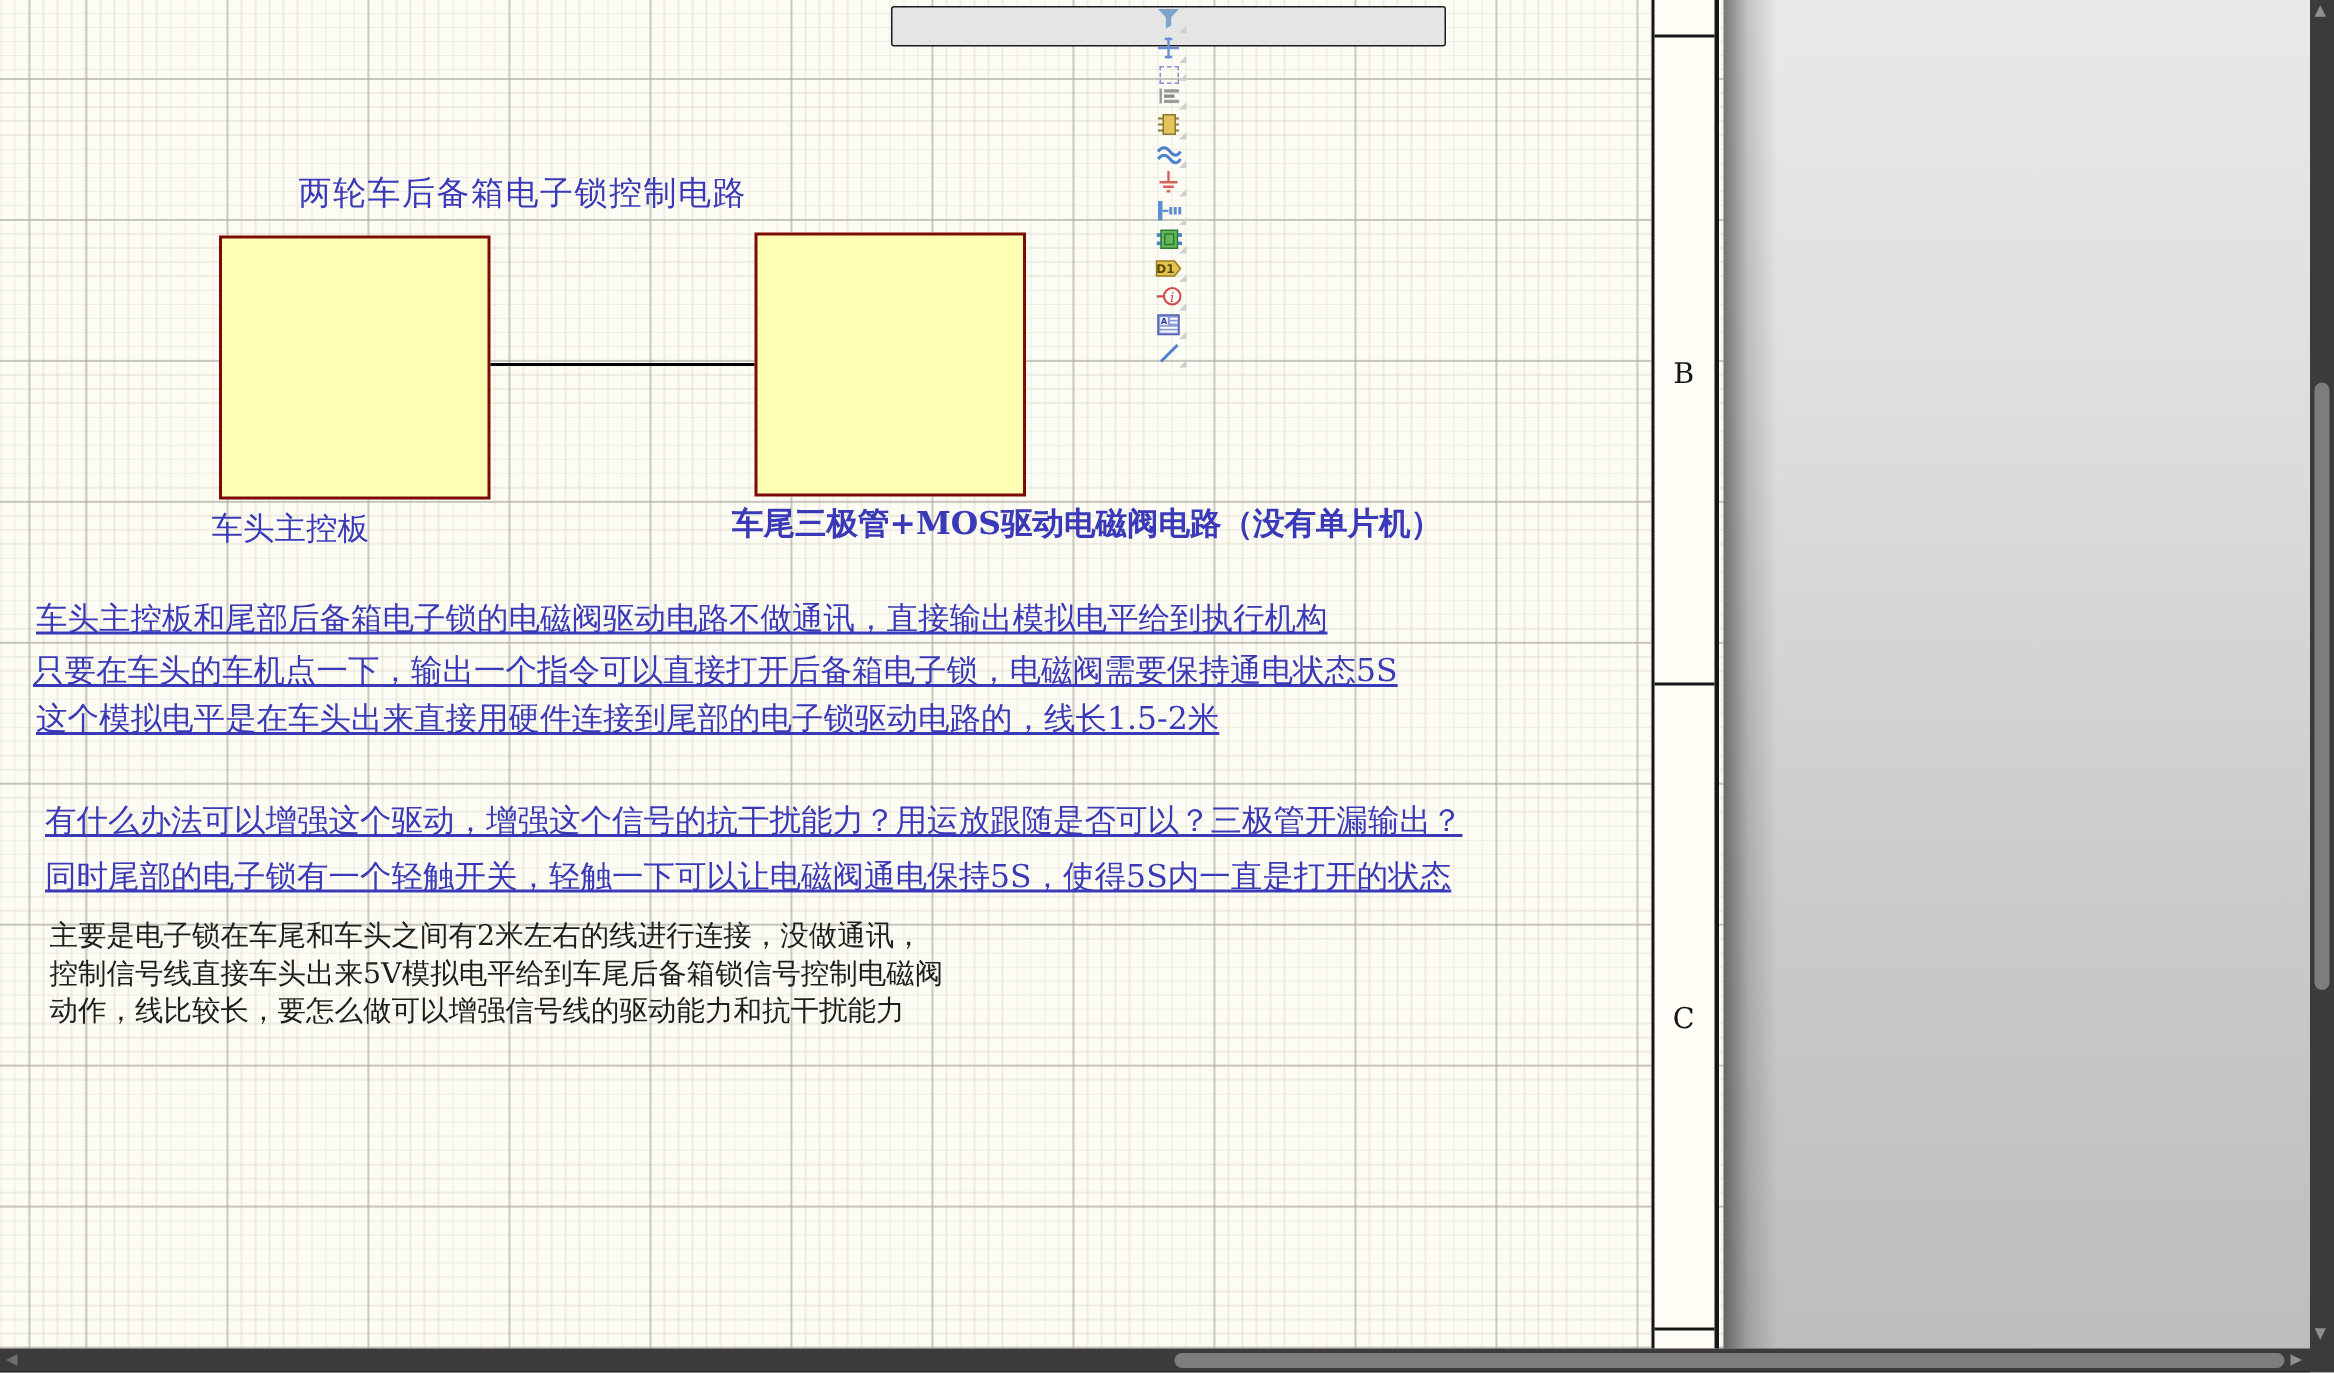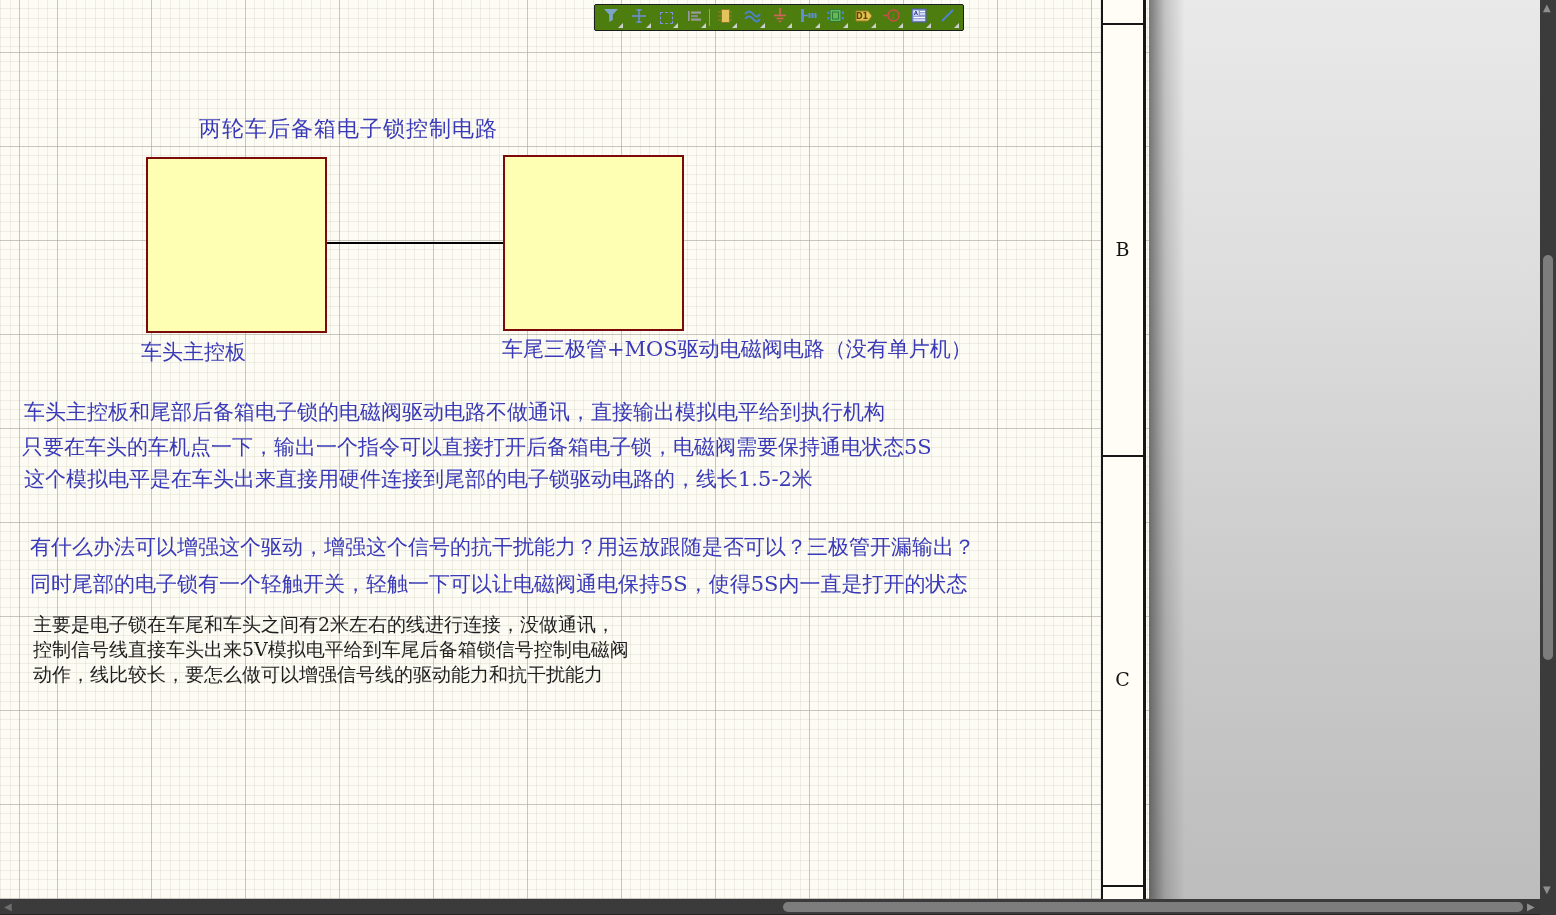--- a/index.html
+++ b/index.html
@@ -49,41 +49,41 @@
   .sb-arrow { position:absolute; font-size:10px; line-height:10px; color:#8f8f8f;
               font-family:"DejaVu Sans",sans-serif; }
   .up-arr    { left:3px; top:3px; }
   .down-arr  { left:3px; top:885px; }
   .left-arr  { left:4px; top:3px; color:#6e6e6e; }
   .right-arr { left:1527px; top:3px; }
 
   
   .toolbar {
     position:absolute; left:594px; top:4px; width:370px; height:27px;
-    background:#4d7c0f; border:1px solid #1c1c1c; border-radius:2px;
-    display:flex; align-items:center; padding:0 2px;
+    background:#e5e5e5; border:1px solid #1c1c1c; border-radius:2px;
+    display:flex; align-items:center; padding:0 2px;flex-direction:column;
   }
   .tool { position:relative; width:28px; height:25px;
           display:flex; align-items:center; justify-content:center; cursor:pointer; }
   .tool::after { content:''; position:absolute; right:2px; bottom:2px;
           border-left:5px solid transparent; border-bottom:5px solid #cfcfcf; }
   .tool-sep { width:1px; height:17px; background:#9a9a9a; margin:0 1px; }
   .dashed-box { width:13px; height:12px; border:1px dashed #8191d8; }
 
   
   .sch-text { position:absolute; white-space:nowrap; }
   .title-note  { left:199px; top:114px; font-size:22px; color:#3a3ab8; letter-spacing:1px; }
   .block { position:absolute; width:181px; height:176px; background:#ffffb3; border:2px solid #7d0a0a; }
   .block-1 { left:146px; top:157px; }
   .block-2 { left:503px; top:155px; }
   .block-label { font-size:21px; color:#3a3ab8; }
   .blabel-1 { left:141px; top:338px; }
-  .blabel-2 { left:502px; top:335px; }
+  .blabel-2 { left:488px; top:335px;font-weight:bold; }
   .wire { position:absolute; left:327px; top:242px; width:176px; height:2px; background:#000; }
-  .note-blue  { font-size:21px; color:#3a3ab8; }
+  .note-blue  { font-size:21px; color:#3a3ab8;text-decoration:underline; }
   .nb0 { left:24px; top:398px; }  .nb1 { left:22px; top:433px; }
   .nb2 { left:24px; top:465px; }  .nb3 { left:28px; top:499px; }
   .nb4 { left:30px; top:533px; }  .nb5 { left:30px; top:570px; }
   .note-black { font-size:19px; color:#1e1e1e; line-height:25.5px; }
   .nk0 { left:33px; top:612px; }  .nk1 { left:33px; top:637px; }  .nk2 { left:33px; top:662px; }
 </style>
 </head>
 <body>
 
 <div id="stage">

